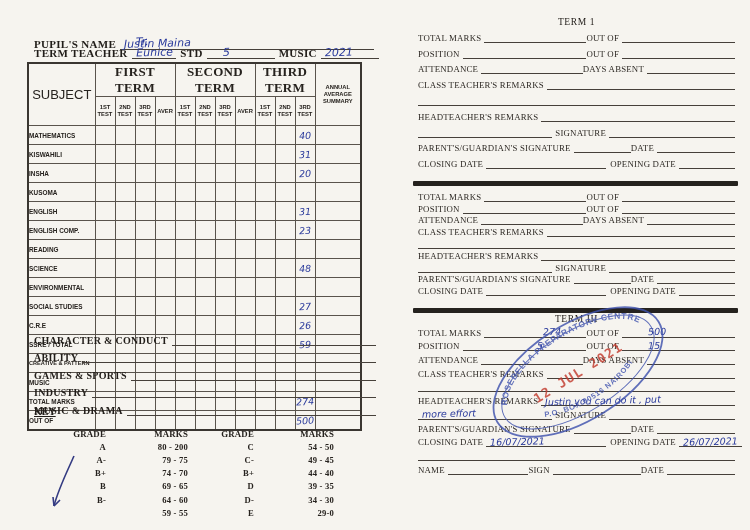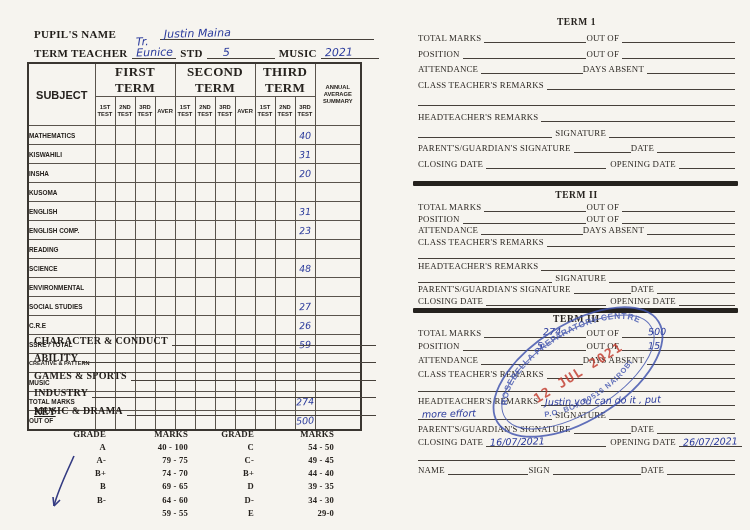--- a/index.html
+++ b/index.html
@@ -12,58 +12,58 @@
   .l-lbl{font-weight:bold;font-size:11px;letter-spacing:.3px;color:#211d19;white-space:nowrap;margin-right:4px;}
   .ul{border-bottom:1px solid #46403a;flex:1;display:flex;align-items:flex-end;padding:0 4px;min-height:10px;}
   .w50{flex:0 0 50px;} .w60{flex:0 0 60px;} .w70{flex:0 0 70px;} .w80{flex:0 0 80px;}
   .w105{flex:0 0 105px;} .w112{flex:0 0 112px;} .w118{flex:0 0 118px;}
 
   table.marks{position:absolute;left:27px;top:62px;border-collapse:collapse;table-layout:fixed;width:333px;background:transparent;}
   table.marks td,table.marks th{border:1px solid #59534c;padding:0;overflow:hidden;}
   table.marks{border:2px solid #3a3631;}
   th.termh{font-family:"Liberation Serif",serif;font-weight:bold;font-size:13px;letter-spacing:.3px;height:15px;color:#26221e;}
   th.subh{font-family:"Liberation Sans",sans-serif;font-weight:bold;font-size:5.8px;line-height:1.15;height:28px;color:#26221e;}
-  th.subjecth{font-family:"Liberation Sans",sans-serif;font-weight:bold;font-size:11px;color:#26221e;}
+  th.subjecth{font-family:"Liberation Sans",sans-serif;font-weight:normal;font-size:13px;color:#26221e;}
   th.annualh{font-family:"Liberation Sans",sans-serif;font-weight:bold;font-size:5.8px;line-height:1.2;color:#26221e;}
   td.subj{font-family:"Liberation Sans",sans-serif;font-weight:bold;font-size:6.4px;padding-left:2px;color:#26221e;white-space:nowrap;}
   tr.datar{height:13.5px;}
   td.c{text-align:center;}
   .hwm{font-family:"DejaVu Sans",sans-serif;font-style:italic;color:#2a3a9c;font-size:9.5px;line-height:1;display:inline-block;transform:rotate(-3deg);position:relative;top:-1px;}
 
   .cond{position:absolute;left:34px;top:328px;width:342px;}
   .cond .lp-row{display:flex;align-items:flex-end;height:17.5px;}
   .cond .l-lbl{font-size:10px;}
 
   .key{position:absolute;left:34px;top:406px;width:300px;}
   .key-title{font-weight:bold;font-size:10px;text-decoration:underline;color:#211d19;}
   .key-grid{margin-top:10px;text-align:right;}
   .key-row{display:flex;height:13.2px;align-items:center;}
   .kg1{flex:0 0 68px;padding-left:4px;} .km1{flex:0 0 82px;} .kg2{flex:0 0 66px;} .km2{flex:0 0 80px;}
   .key-row span{font-size:8.6px;font-weight:bold;color:#26221e;letter-spacing:.2px;}
   .key-head span{font-size:8.8px;}
 
   
   .rp{position:absolute;left:418px;width:317px;}
-  .rtitle{text-align:center;font-weight:bold;font-size:9.5px;letter-spacing:.6px;color:#26221e;}
+  .rtitle{text-align:center;font-weight:normal;font-size:9.5px;letter-spacing:.6px;color:#26221e;}
   .frow{display:flex;align-items:flex-end;}
   .t1 .frow{height:15.8px;} .t2 .frow{height:11.8px;} .t3 .frow{height:13.7px;}
   .rlbl{font-size:8.8px;letter-spacing:.2px;color:#2e2a25;white-space:nowrap;margin-right:3px;}
   .divider{position:absolute;left:413px;width:325px;height:4.5px;background:#25221e;border-radius:1px;}
   .hv{font-size:9.5px;}
   .ml55{margin-left:55px;} .ml70{margin-left:70px;} .ml22{margin-left:22px;}
 
   .stamp{position:absolute;left:473px;top:305px;z-index:5;pointer-events:none;}
   .pen-arrow{position:absolute;left:42px;top:452px;z-index:4;}
 </style>
 </head>
 <body>
 
 <div class="scan">
 
-  <div class="lp-line" style="left:34px;top:24px;width:340px;height:16px;gap:40px;">
+  <div class="lp-line" style="left:34px;top:34px;width:340px;height:16px;">
     <span class="l-lbl">PUPIL'S NAME</span>
     <span class="ul">
         <span class="hw" style="font-size:11px;">Justin Maina</span>
       </span>
   </div>
   <div class="lp-line" style="left:34px;top:43px;width:344px;height:16px;">
     <span class="l-lbl">TERM TEACHER</span>
     <span class="ul">
         <span class="hw" style="font-size:11px;">Tr. Eunice</span>
       </span>
@@ -374,21 +374,21 @@
     <div class="key-title">KEY</div>
     <div class="key-grid">
       <div class="key-row key-head">
         <span class="kg1">GRADE</span>
         <span class="km1">MARKS</span>
         <span class="kg2">GRADE</span>
         <span class="km2">MARKS</span>
       </div>
       <div class="key-row">
           <span class="kg1">A</span>
-          <span class="km1">40 - 100</span>
+          <span class="km1">80 - 200</span>
           <span class="kg2">C</span>
           <span class="km2">54 - 50</span>
         </div>
       <div class="key-row">
           <span class="kg1">A-</span>
           <span class="km1">79 - 75</span>
           <span class="kg2">C-</span>
           <span class="km2">49 - 45</span>
         </div>
       <div class="key-row">
@@ -468,21 +468,20 @@
     <div class="frow">
         <span class="rlbl">CLOSING DATE</span>
         <span class="ul w112"></span>
         <span class="rlbl" style="margin-left:4px;">OPENING DATE</span>
         <span class="ul"></span>
       </div>
   </div>
   <div class="divider" style="top:181px;"></div>
 
   <div class="rp t2" style="top:190px;">
-    <div class="rtitle">TERM II</div>
     <div class="frow">
         <span class="rlbl">TOTAL MARKS</span>
         <span class="ul"></span>
         <span class="rlbl">OUT OF</span>
         <span class="ul w105"></span>
       </div>
     <div class="frow">
         <span class="rlbl">POSITION</span>
         <span class="ul"></span>
         <span class="rlbl">OUT OF</span>

